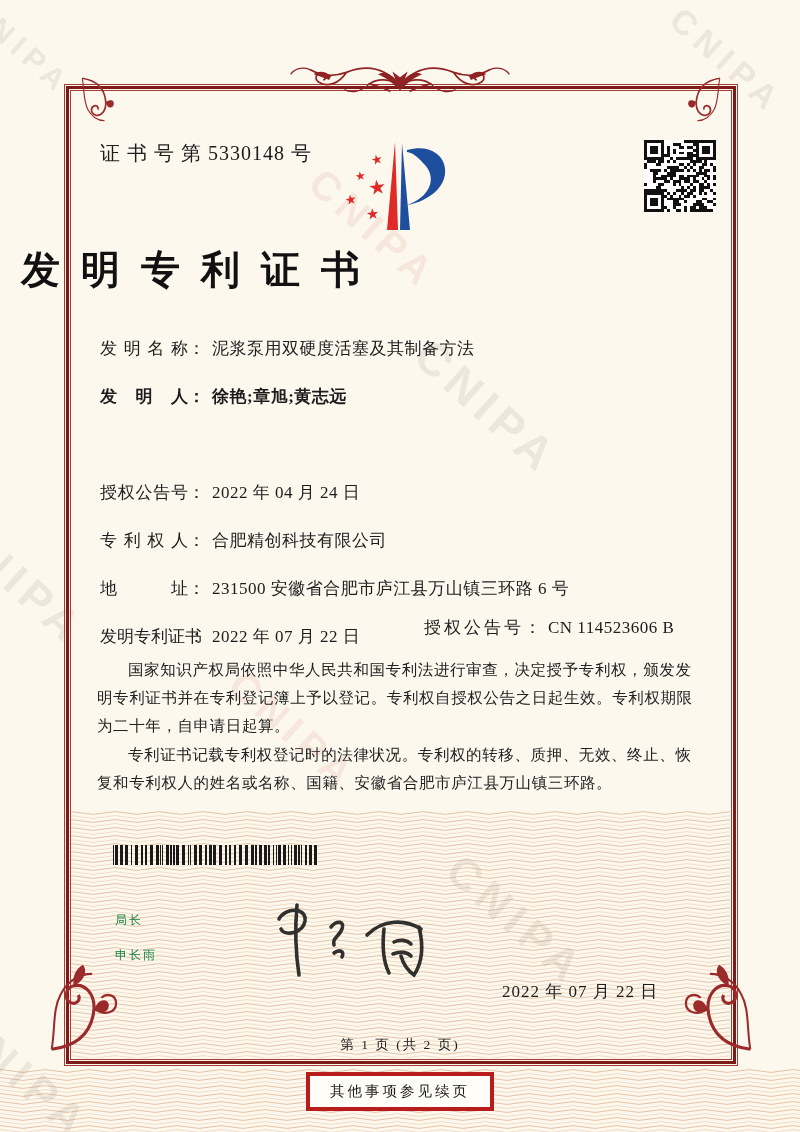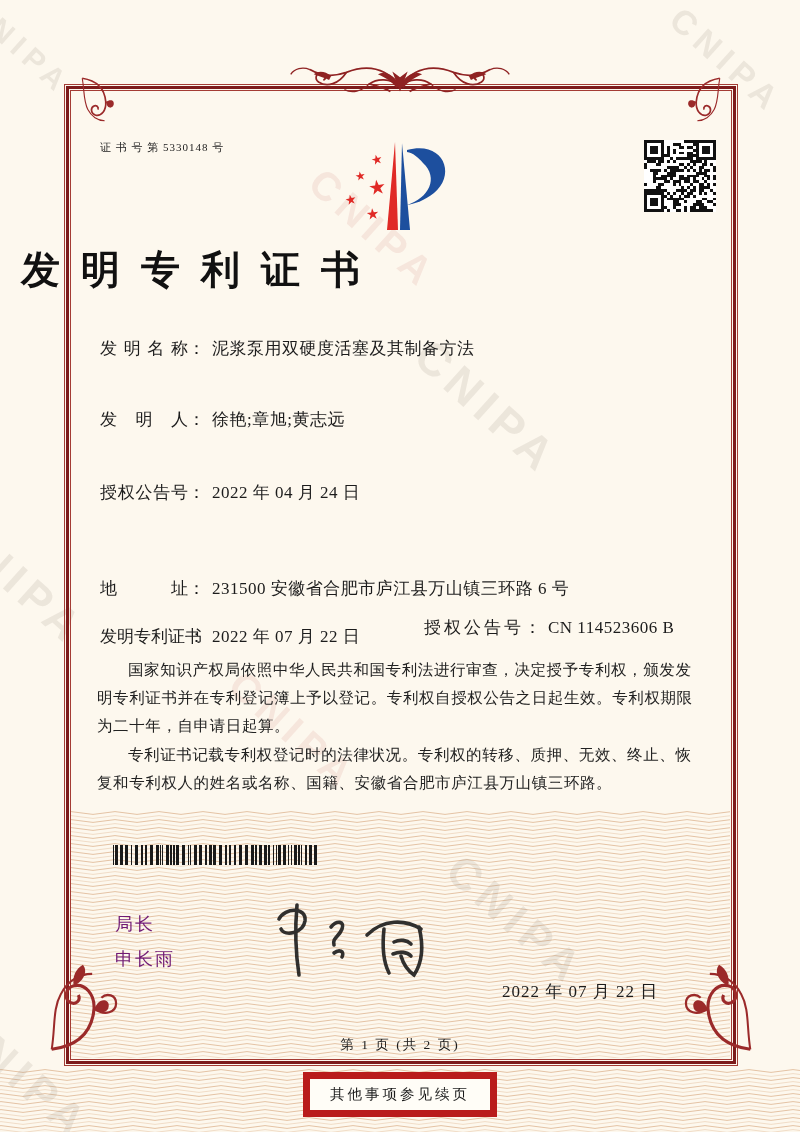--- a/index.html
+++ b/index.html
@@ -12,39 +12,39 @@
   .wm.pink{color:rgba(205,120,110,0.14);}
   
   .waves{position:absolute;z-index:0;overflow:hidden;}
   
   .frame{position:absolute;left:64px;top:84px;width:674px;height:982px;z-index:3;
          border:1px solid #a43c34;padding:1px;box-sizing:border-box;pointer-events:none;}
   .frame2{border:3px solid #7d1b1b;height:100%;box-sizing:border-box;padding:1px;}
   .frame3{border:1px solid #a43c34;height:100%;box-sizing:border-box;}
   .content{position:absolute;z-index:4;}
   
-  #cert-no{left:100px;top:140px;font-size:11px;letter-spacing:1px;}
+  #cert-no{left:100px;top:140px;font-size:20px;letter-spacing:1px;}
   #title{left:0;top:243px;width:800px;text-align:left;font-size:39px;font-weight:bold;
          letter-spacing:21px;text-indent:21px;color:#111;}
   
   .frow{left:100px;height:24px;font-size:17px;white-space:nowrap;}
   .flabel{display:inline-block;width:88px;text-align:justify;text-align-last:justify;}
   .fcolon{display:inline-block;margin-right:7px;}
   .fvalue{letter-spacing:0.5px;}
   
   #paras{left:97px;top:656px;width:610px;font-size:15.5px;line-height:1.82;
          letter-spacing:0.6px;color:#222;}
   #paras p{margin:0;text-indent:2em;}
   
-  .sig-label{left:115px;font-size:18px;font-family:"Liberation Sans","DejaVu Sans",sans-serif;
-             color:#701a75;letter-spacing:2px;}
+  .sig-label{left:115px;font-size:12px;font-family:"Liberation Sans","DejaVu Sans",sans-serif;
+             color:#15803d;letter-spacing:2px;}
   #issue-date{left:460px;top:980px;width:240px;text-align:center;font-size:17px;letter-spacing:1px;}
   #page-info{left:0;top:1036px;width:800px;text-align:center;font-size:13.5px;letter-spacing:2px;}
   #footer-note{left:50%;top:1072px;transform:translateX(-50%);background:#fffdf7;
-               border:7px solid #b91c1c;padding:6px 20px;font-size:14.5px;letter-spacing:3px;z-index:5;}
+               border:4px solid #b91c1c;padding:6px 20px;font-size:14.5px;letter-spacing:3px;z-index:5;}
   .orn{position:absolute;z-index:4;pointer-events:none;}
 </style>
 </head>
 <body>
 
 <div id="page">
 
   <div class="waves" id="waves-inner" style="left:70px;top:810px;width:660px;height:248px;"><svg width="660" height="248">
         <path d="M-10 3 q11 -2.8 22 0 q11 2.8 22 0 q11 -2.8 22 0 q11 2.8 22 0 q11 -2.8 22 0 q11 2.8 22 0 q11 -2.8 22 0 q11 2.8 22 0 q11 -2.8 22 0 q11 2.8 22 0 q11 -2.8 22 0 q11 2.8 22 0 q11 -2.8 22 0 q11 2.8 22 0 q11 -2.8 22 0 q11 2.8 22 0 q11 -2.8 22 0 q11 2.8 22 0 q11 -2.8 22 0 q11 2.8 22 0 q11 -2.8 22 0 q11 2.8 22 0 q11 -2.8 22 0 q11 2.8 22 0 q11 -2.8 22 0 q11 2.8 22 0 q11 -2.8 22 0 q11 2.8 22 0 q11 -2.8 22 0 q11 2.8 22 0 q11 -2.8 22 0 q11 2.8 22 0 q11 -2.8 22 0 q11 2.8 22 0" fill="none" stroke="#dcb28c" stroke-width="0.9" opacity="0.85"></path>
         <path d="M-10 7 q11 -2.8 22 0 q11 2.8 22 0 q11 -2.8 22 0 q11 2.8 22 0 q11 -2.8 22 0 q11 2.8 22 0 q11 -2.8 22 0 q11 2.8 22 0 q11 -2.8 22 0 q11 2.8 22 0 q11 -2.8 22 0 q11 2.8 22 0 q11 -2.8 22 0 q11 2.8 22 0 q11 -2.8 22 0 q11 2.8 22 0 q11 -2.8 22 0 q11 2.8 22 0 q11 -2.8 22 0 q11 2.8 22 0 q11 -2.8 22 0 q11 2.8 22 0 q11 -2.8 22 0 q11 2.8 22 0 q11 -2.8 22 0 q11 2.8 22 0 q11 -2.8 22 0 q11 2.8 22 0 q11 -2.8 22 0 q11 2.8 22 0 q11 -2.8 22 0 q11 2.8 22 0 q11 -2.8 22 0 q11 2.8 22 0" fill="none" stroke="#ecd3ba" stroke-width="0.9" opacity="0.85"></path>
@@ -533,25 +533,28 @@
         <rect x="21" y="24" width="1" height="1" fill="#111"></rect>
         <rect x="22" y="24" width="1" height="1" fill="#111"></rect>
         <rect x="23" y="24" width="1" height="1" fill="#111"></rect>
       </svg></div>
 
   <div class="content" id="title">发明专利证书</div>
 
   <div class="content frow" style="top:337px;">
     <span class="flabel">发明名称</span><span class="fcolon">：</span><span class="fvalue">泥浆泵用双硬度活塞及其制备方法</span>
   </div>
-  <div class="content frow" style="top:408px;">
+  <div class="content frow" style="top:385px;font-weight:bold;">
     <span class="flabel">发明人</span><span class="fcolon">：</span><span class="fvalue">徐艳;章旭;黄志远</span>
   </div>
   <div class="content frow" style="top:481px;">
     <span class="flabel">授权公告号</span><span class="fcolon">：</span><span class="fvalue">2022 年 04 月 24 日</span>
+  </div>
+  <div class="content frow" style="top:529px;">
+    <span class="flabel">专利权人</span><span class="fcolon">：</span><span class="fvalue">合肥精创科技有限公司</span>
   </div>
   <div class="content frow" style="top:577px;">
     <span class="flabel">地址</span><span class="fcolon">：</span><span class="fvalue">231500 安徽省合肥市庐江县万山镇三环路 6 号</span>
   </div>
   <div class="content frow" style="top:625px;">
     <span class="flabel">发明专利证书</span><span class="fcolon">：</span><span class="fvalue">2022 年 07 月 22 日</span>
   </div>
   <div class="content frow" style="left:412px;top:616px;margin-left:12px;">
     <span style="letter-spacing:3px;">授权公告号</span><span class="fcolon">：</span><span class="fvalue">CN 114523606 B</span>
   </div>

